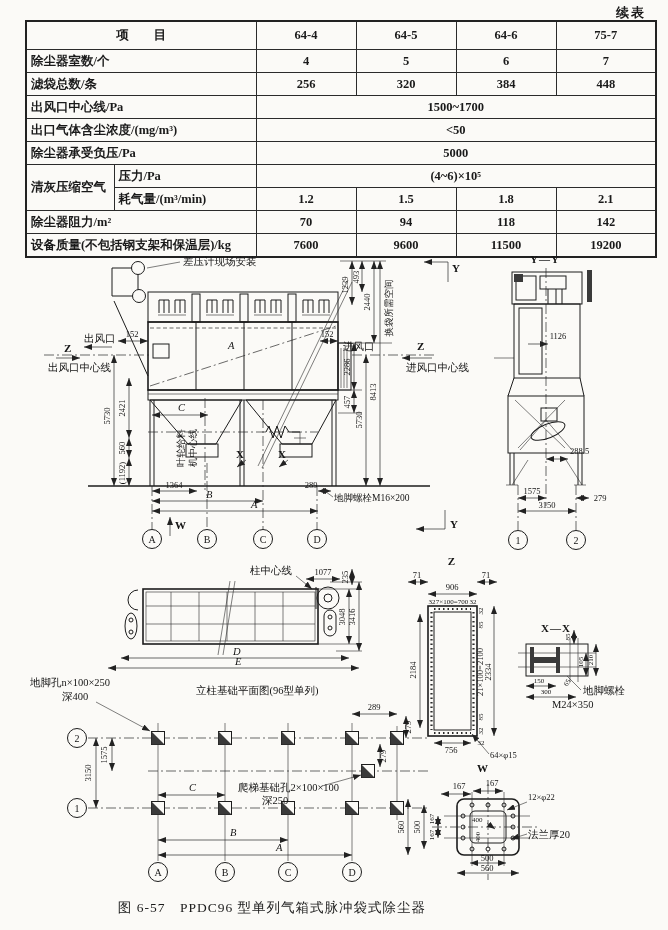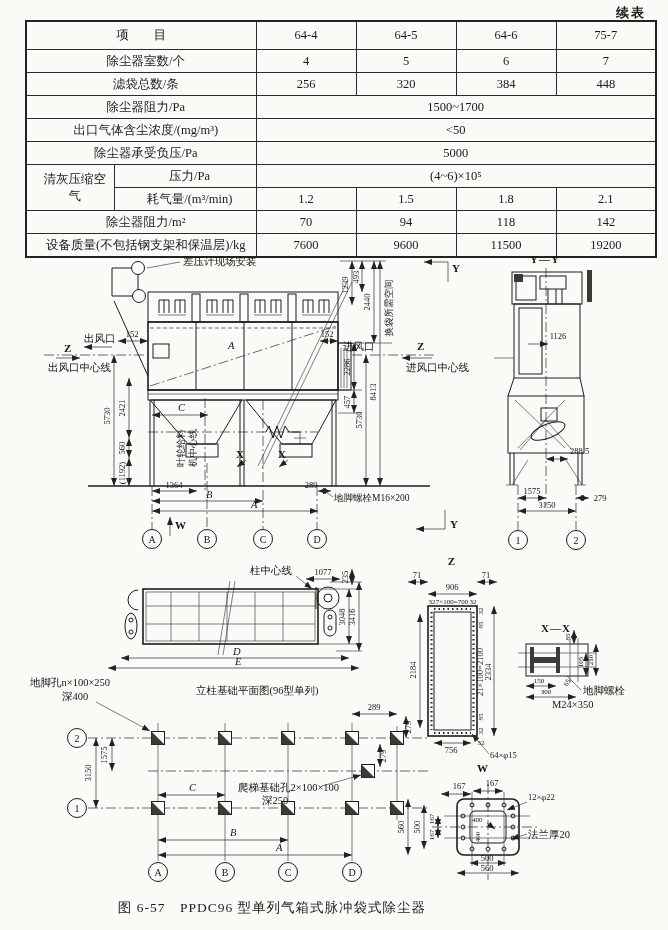--- a/index.html
+++ b/index.html
@@ -11,24 +11,24 @@
   }
   #continued{position:absolute;top:4px;right:22px;font-size:13px;font-weight:bold;letter-spacing:2px;}
   
   #spec-table{
     position:absolute;left:25px;top:20px;width:630px;
     border-collapse:collapse;table-layout:fixed;
     font-size:12.5px;
   }
   #spec-table td,#spec-table th{
     border:1px solid #2b2b2b;text-align:center;vertical-align:middle;
-    padding:1px 3px;height:20px;font-weight:normal;overflow:hidden;white-space:nowrap;
+    padding:1px 3px;height:20px;font-weight:bold;overflow:hidden;white-space:nowrap;
   }
   #spec-table tr.hdr th{height:25px;}
-  #spec-table .lab{text-align:center;padding-left:12px;}
+  #spec-table .lab{text-align:left;padding-left:4px;}
   #spec-table{border:2px solid #222;}
   
   #drawing{position:absolute;left:0;top:248px;}
   svg text{fill:#151515;}
   .d{font:8.5px "Liberation Serif",serif;}      
   .ds{font:7px "Liberation Serif",serif;}       
   .cn{font:10.5px "Liberation Serif",serif;}    
   .cns{font:9.5px "Liberation Serif",serif;}
   .vt{font:11px "Liberation Serif",serif;font-weight:bold;letter-spacing:1px;} 
   .it{font:10.5px "Liberation Serif",serif;font-style:italic;}
@@ -76,21 +76,21 @@
     <td>7</td>
   </tr>
   <tr>
     <td colspan="2" class="lab">滤袋总数/条</td>
     <td>256</td>
     <td>320</td>
     <td>384</td>
     <td>448</td>
   </tr>
   <tr>
-    <td colspan="2" class="lab">除尘器阻力/Pa</td>
+    <td colspan="2" class="lab">出风口中心线/Pa</td>
     <td colspan="4">1500~1700</td>
   </tr>
   <tr>
     <td colspan="2" class="lab">出口气体含尘浓度/(mg/m³)</td>
     <td colspan="4">&lt;50</td>
   </tr>
   <tr>
     <td colspan="2" class="lab">除尘器承受负压/Pa</td>
     <td colspan="4">5000</td>
   </tr>

